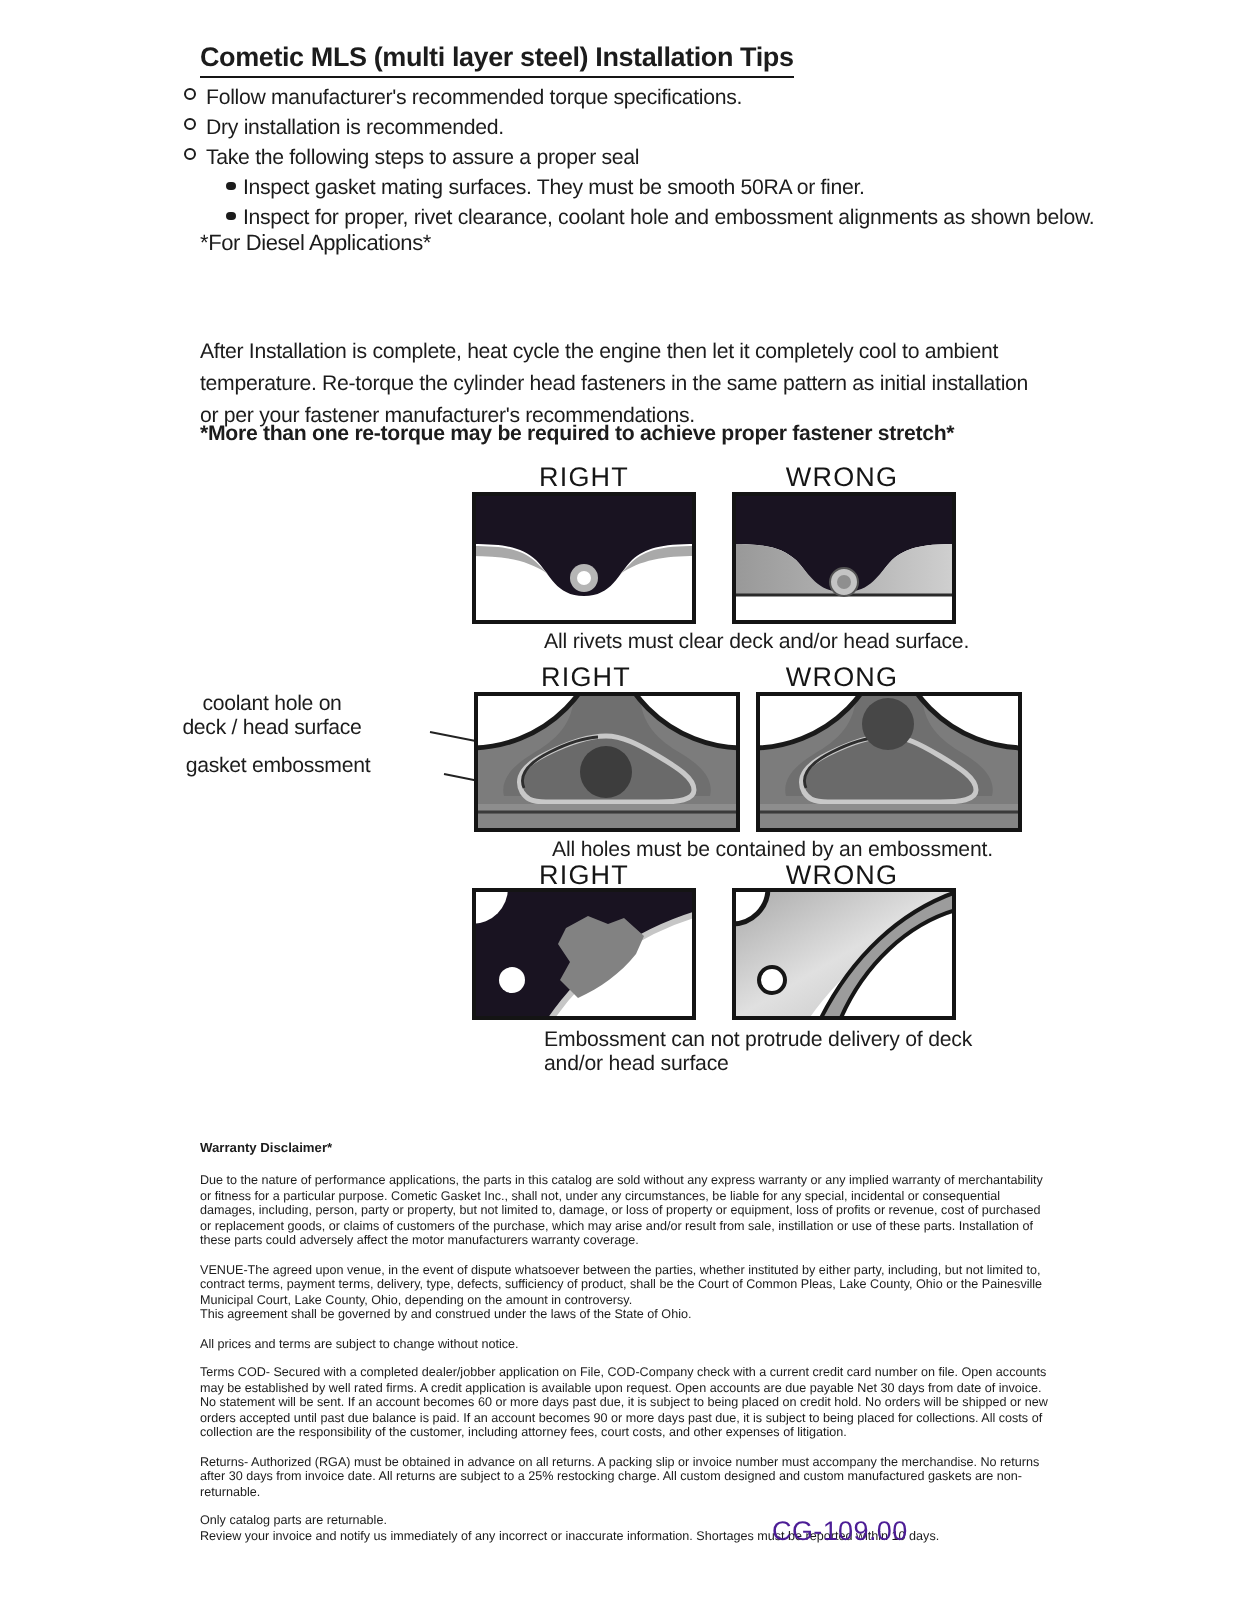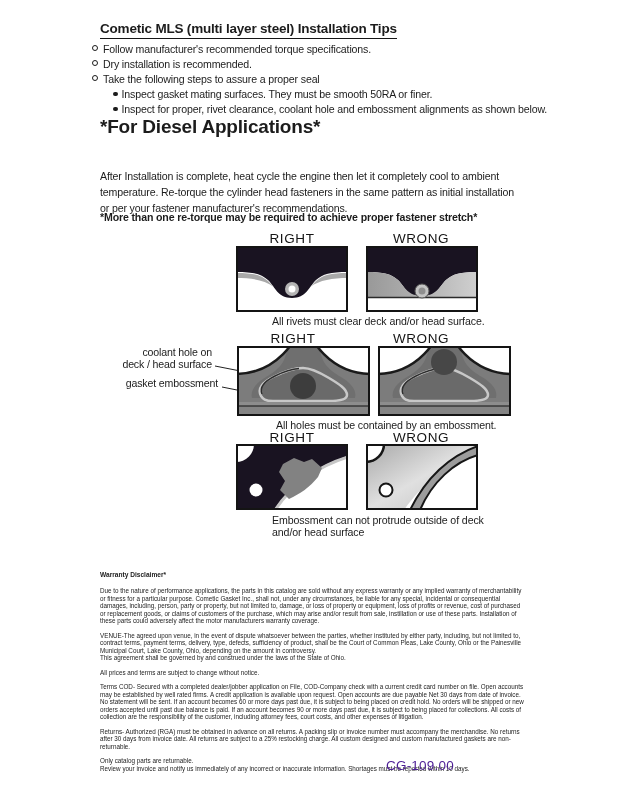--- a/index.html
+++ b/index.html
@@ -11,27 +11,27 @@
          border-bottom:1.6px solid #151515;padding-bottom:2px;white-space:nowrap;}
 
   .bullets{left:92px;top:42px;font-size:10.6px;letter-spacing:-0.15px;}
   .b{line-height:15px;white-space:nowrap;}
   .b.sub{margin-left:21px;}
   .dot-open{width:4px;height:4px;border:1.1px solid #1c1c1c;border-radius:50%;
             display:inline-block;margin-right:5px;vertical-align:2px;}
   .dot-filled{width:4.5px;height:4.5px;background:#1c1c1c;border-radius:50%;
               display:inline-block;margin-right:4px;vertical-align:2px;}
 
-  .h2{left:100px;top:116px;font-size:19px;font-weight:bold;letter-spacing:-0.2px;}
+  .h2{left:100px;top:116px;font-size:11px;font-weight:normal;letter-spacing:-0.2px;}
   .para{font-size:10.6px;line-height:16px;white-space:pre-line;letter-spacing:-0.15px;}
   #p1{left:100px;top:133px;} #p2{left:100px;top:168px;} #p3{left:100px;top:209px;font-weight:bold;}
 
   .dg-label{font-size:13.5px;letter-spacing:0.6px;color:#151515;transform:translateX(-50%);white-space:nowrap;}
   .caption{font-size:10.6px;letter-spacing:-0.1px;white-space:pre-line;line-height:12px;margin-left:36px;}
-  .callout{font-size:10.6px;line-height:11.5px;text-align:right;white-space:pre-line;letter-spacing:-0.15px;}
+  .callout{font-size:10.6px;line-height:11.5px;text-align:center;white-space:pre-line;letter-spacing:-0.15px;}
   #callout-coolant{left:60px;top:347px;width:152px;}
   #callout-emboss{left:60px;top:378px;width:158px;}
   svg{display:block;}
 
   .fineprint{left:100px;top:571px;width:424px;}
   .fineprint h3{font-size:6.6px;margin:0 0 9px 0;font-weight:bold;}
   .fineprint p{font-size:6.3px;line-height:7.5px;margin:0 0 7px 0;white-space:pre-line;}
 
   .footer{left:386px;top:758px;font-size:13.5px;letter-spacing:0.2px;color:#4c1d95;}
 </style>
@@ -153,21 +153,21 @@
       </linearGradient>
     </defs>
     <rect x="0" y="0" width="112" height="66" fill="#ffffff"></rect>
     <path d="M0,0 H112 V12 C80,22 56,40 38,66 L0,66 Z" fill="url(#g3w)"></path>
     <path d="M112,2 C84,12 60,34 44,66 L54,66 C66,38 88,18 112,11 Z" fill="#9c9c9c" stroke="#161616" stroke-width="2"></path>
     <circle cx="0" cy="0" r="18" fill="#ffffff" stroke="#161616" stroke-width="2.5"></circle>
     <circle cx="20" cy="46" r="6.5" fill="#ffffff" stroke="#161616" stroke-width="2"></circle>
     <rect x="1" y="1" width="110" height="64" fill="none" stroke="#141414" stroke-width="2"></rect>
   </svg>
 
-  <div class="abs caption" style="left:236px;top:514px;">Embossment can not protrude outside of deck
+  <div class="abs caption" style="left:236px;top:514px;">Embossment can not protrude delivery of deck
 and/or head surface</div>
 
   <div class="abs fineprint">
     <h3>Warranty Disclaimer*</h3>
     <p>Due to the nature of performance applications, the parts in this catalog are sold without any express warranty or any implied warranty of merchantability or fitness for a particular purpose.  Cometic Gasket Inc., shall not, under any circumstances, be liable for any special, incidental or consequential damages, including, person, party or property, but not limited to, damage, or loss of property or equipment, loss of profits or revenue, cost of purchased or replacement goods, or claims of customers of the purchase, which may arise and/or result from sale, instillation or use of these parts.  Installation of these parts could adversely affect the motor manufacturers warranty coverage.</p>
     <p>VENUE-The agreed upon venue, in the event of dispute whatsoever between the parties, whether instituted by either party, including, but not limited to, contract terms, payment terms, delivery, type, defects, sufficiency of product, shall be the Court of Common Pleas, Lake County, Ohio or the Painesville Municipal Court, Lake County, Ohio, depending on the amount in controversy.
 This agreement shall be governed by and construed under the laws of the State of Ohio.</p>
     <p>All prices and terms are subject to change without notice.</p>
     <p>Terms COD- Secured with a completed dealer/jobber application on File, COD-Company check with a current credit card number on file.  Open accounts may be established by well rated firms.  A credit application is available upon request.  Open accounts are due payable Net 30 days from date of invoice.  No statement will be sent.  If an account becomes 60 or more days past due, it is subject to being placed on credit hold.  No orders will be shipped or new orders accepted until past due balance is paid.  If an account becomes 90 or more days past due, it is subject to being placed for collections.  All costs of collection are the responsibility of the customer, including attorney fees, court costs, and other expenses of litigation.</p>
     <p>Returns- Authorized (RGA) must be obtained in advance on all returns.  A packing slip or invoice number must accompany the merchandise.  No returns after 30 days from invoice date.  All returns are subject to a 25% restocking charge.  All custom designed and custom manufactured gaskets are non-returnable.</p>

